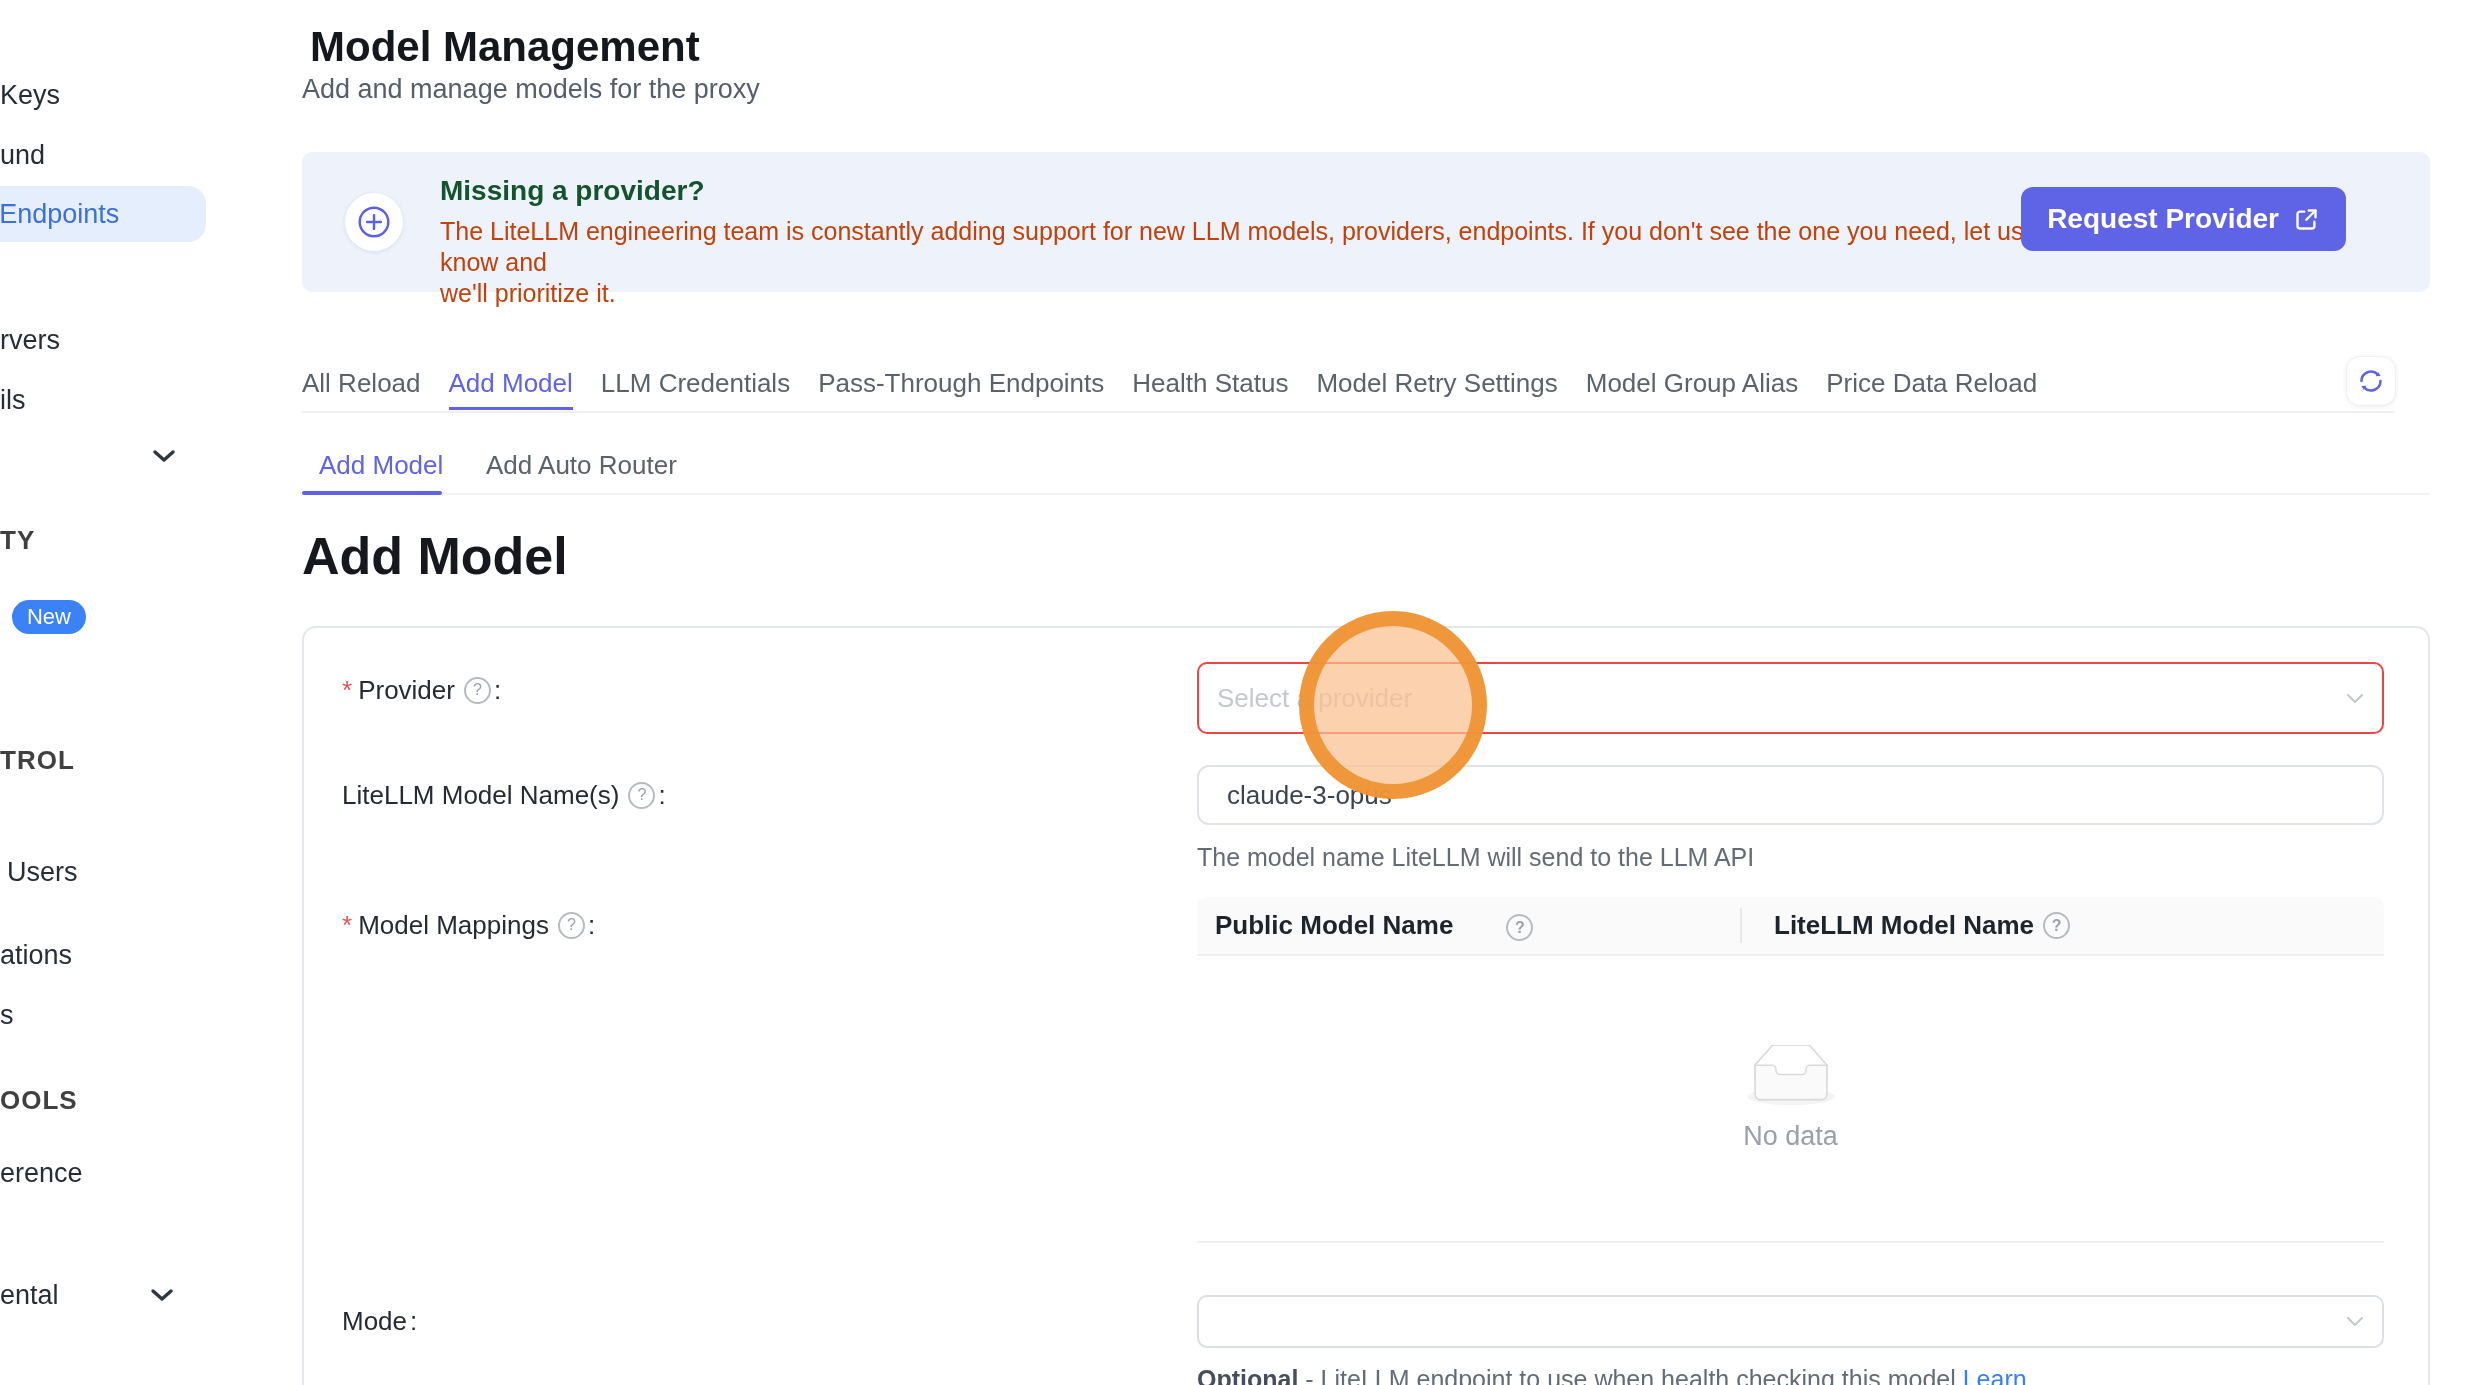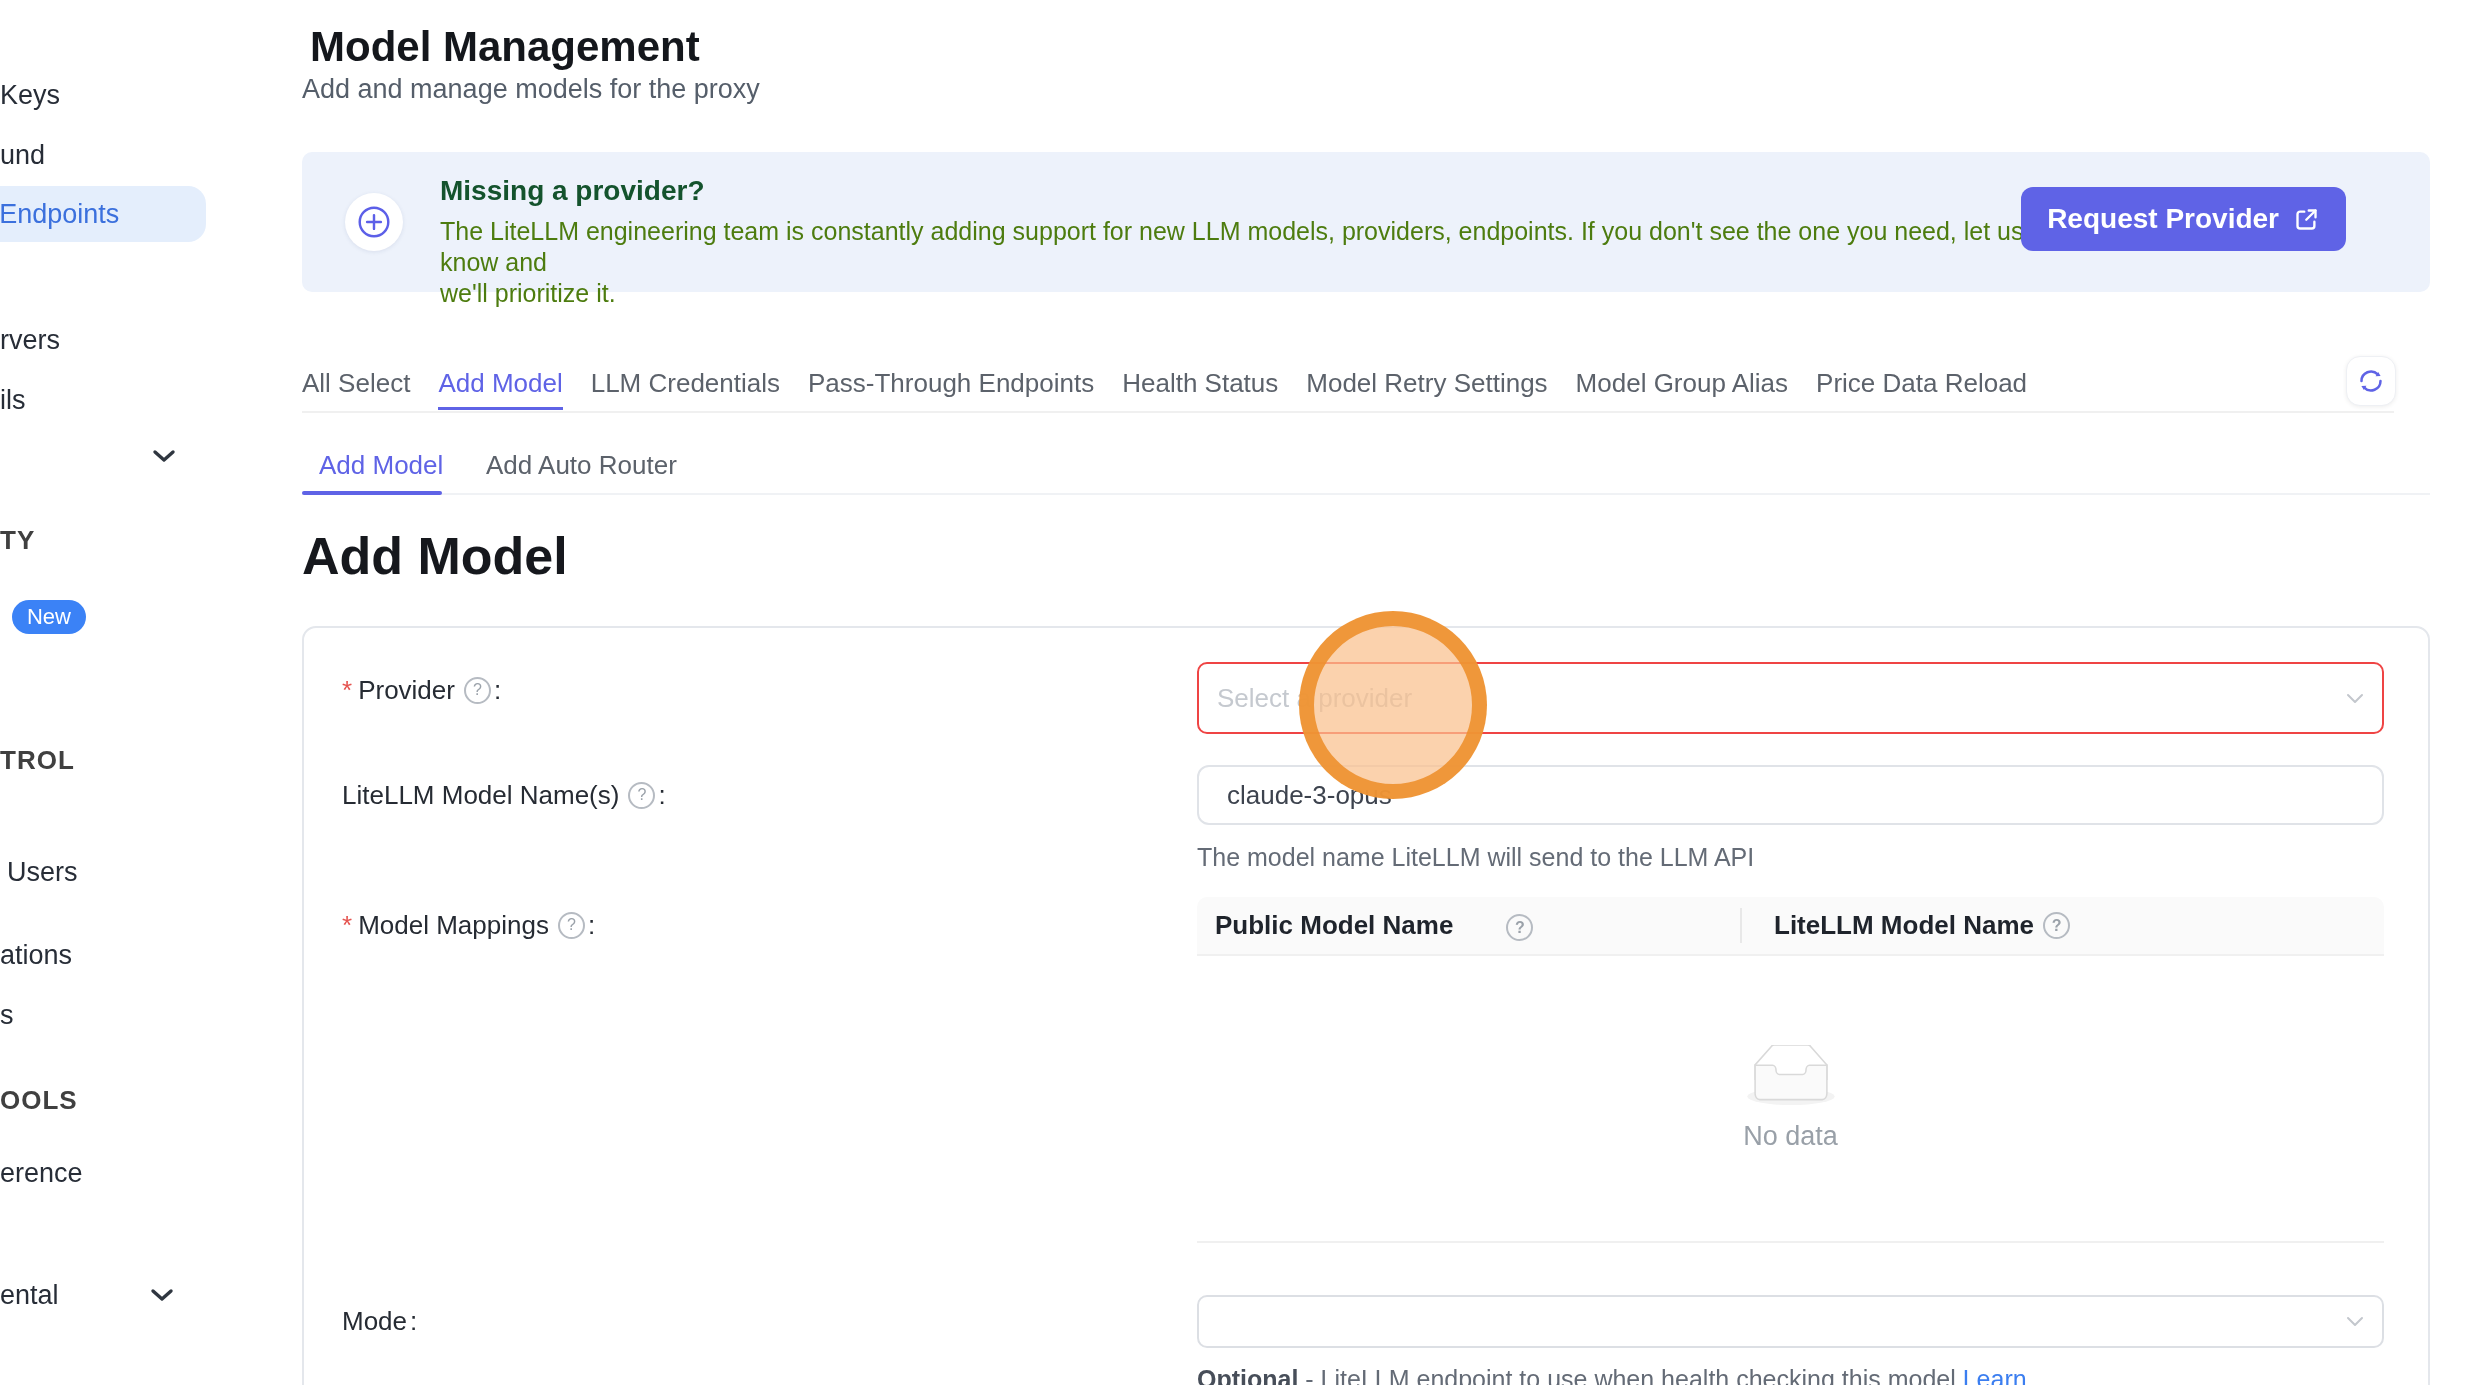--- a/index.html
+++ b/index.html
@@ -17,21 +17,21 @@
 
   
   .h-title{position:absolute;left:302px;top:24px;font-size:42px;font-weight:700;color:#14171c;line-height:46px;margin-left:8px;}
   .h-sub{position:absolute;left:302px;top:74px;font-size:27px;color:#555e6a;}
 
   
   .banner{position:absolute;left:302px;top:152px;width:2128px;height:140px;background:#edf2fb;border-radius:10px;}
   .b-ic{position:absolute;left:43px;top:41px;width:58px;height:58px;border-radius:50%;background:#fff;
         box-shadow:0 1px 4px rgba(40,60,120,.10);display:flex;align-items:center;justify-content:center;}
   .b-title{position:absolute;left:138px;top:22px;font-size:28px;font-weight:700;color:#14532d;line-height:34px;}
-  .b-body{position:absolute;left:138px;top:64px;width:1600px;font-size:25px;color:#4d7c0f;line-height:31px;}
+  .b-body{position:absolute;left:138px;top:64px;width:1600px;font-size:25px;color:#c2410c;line-height:31px;}
   .b-btn{position:absolute;right:84px;top:35px;height:64px;padding:0 26px;border-radius:12px;background:#5f63e6;
          display:flex;align-items:center;gap:14px;color:#fff;font-size:28px;font-weight:700;cursor:pointer;}
 
   
   .tabsbar{position:absolute;left:302px;top:356px;width:2128px;height:57px;}
   .tabsbar .rule{position:absolute;left:0;bottom:0;width:2092px;height:2px;background:#f0f0f0;}
   .tabrow{position:absolute;left:0;top:0;display:flex;gap:28px;}
   .tab{font-size:26px;line-height:54px;color:#5c626b;white-space:nowrap;cursor:pointer;position:relative;}
   .tab.active{color:#5f63e6;font-weight:500;}
   .tab.active::after{content:"";position:absolute;left:0;right:0;bottom:0;height:3px;background:#5f63e6;}
@@ -140,21 +140,21 @@
             <path d="M14 4h6v6"></path>
               <path d="M20 4 11.8 12.2"></path>
           </svg>
         </span>
       </div>
     </section>
 
     <nav class="tabsbar">
       <div class="rule"></div>
       <div class="tabrow">
-        <div class="tab">All Select</div>
+        <div class="tab">All Reload</div>
         <div class="tab active">Add Model</div>
         <div class="tab">LLM Credentials</div>
         <div class="tab">Pass-Through Endpoints</div>
         <div class="tab">Health Status</div>
         <div class="tab">Model Retry Settings</div>
         <div class="tab">Model Group Alias</div>
         <div class="tab">Price Data Reload</div>
       </div>
       <div class="refresh">
         <svg width="30" height="30" viewBox="0 0 30 30" fill="none">

